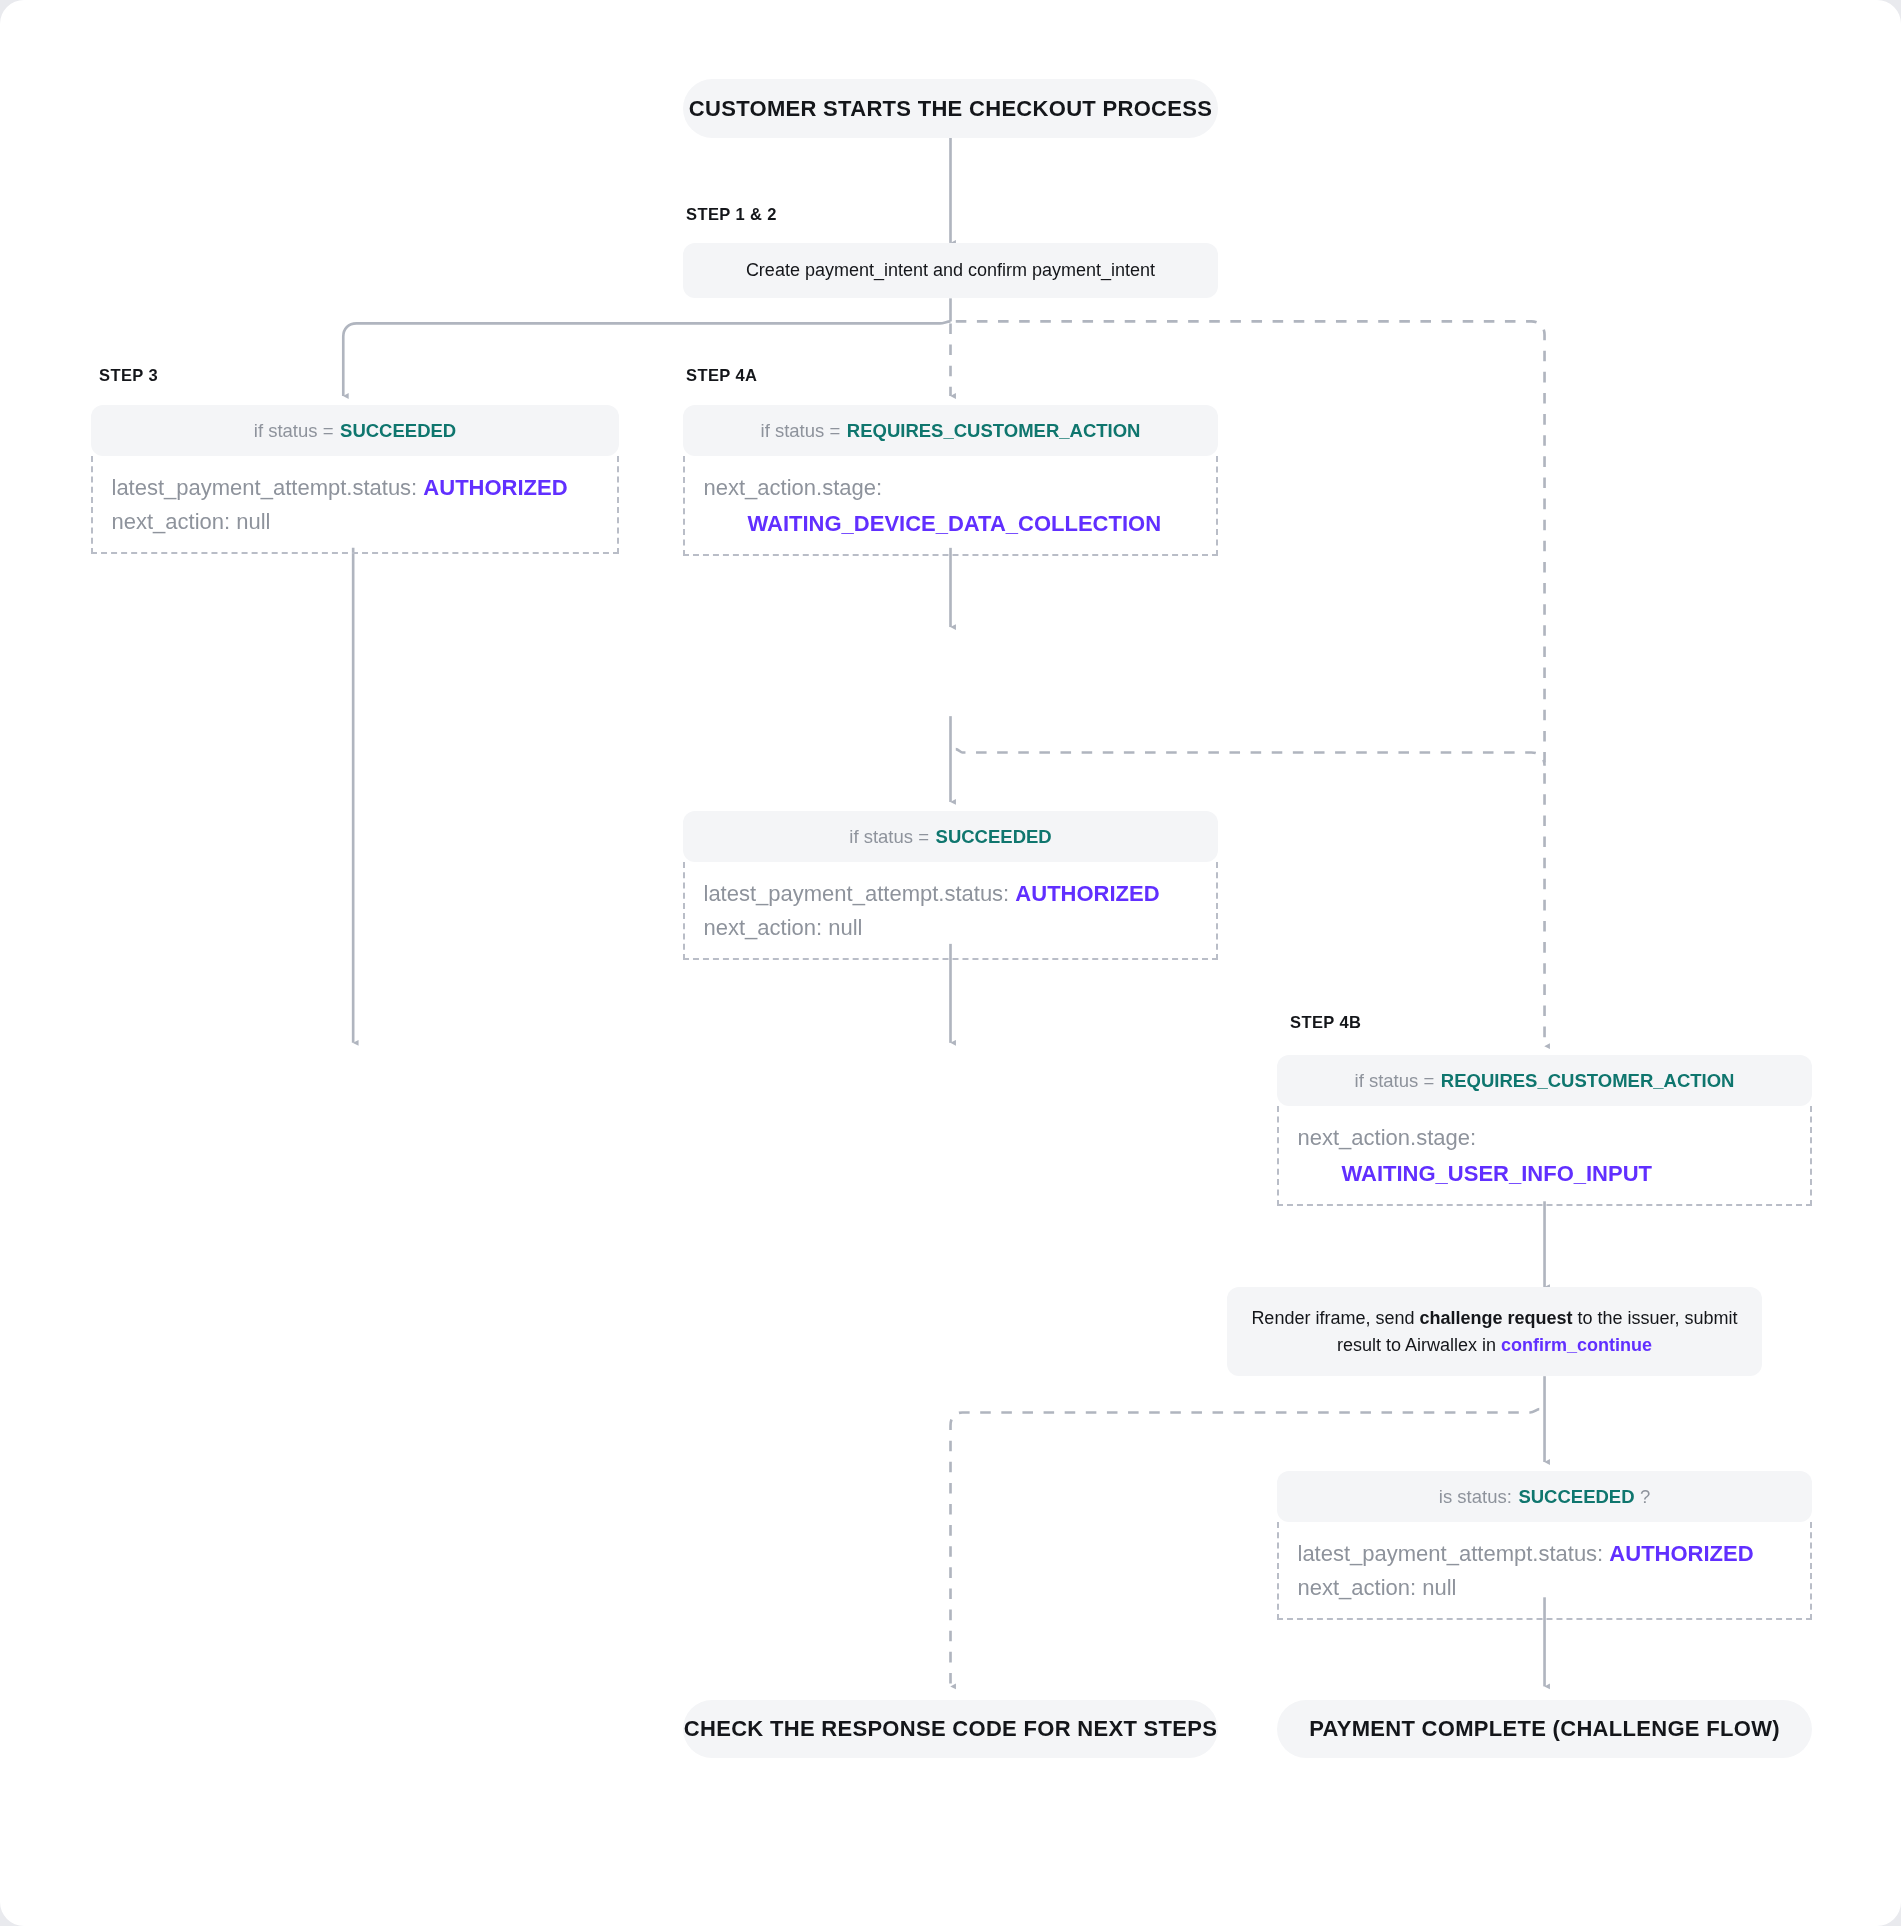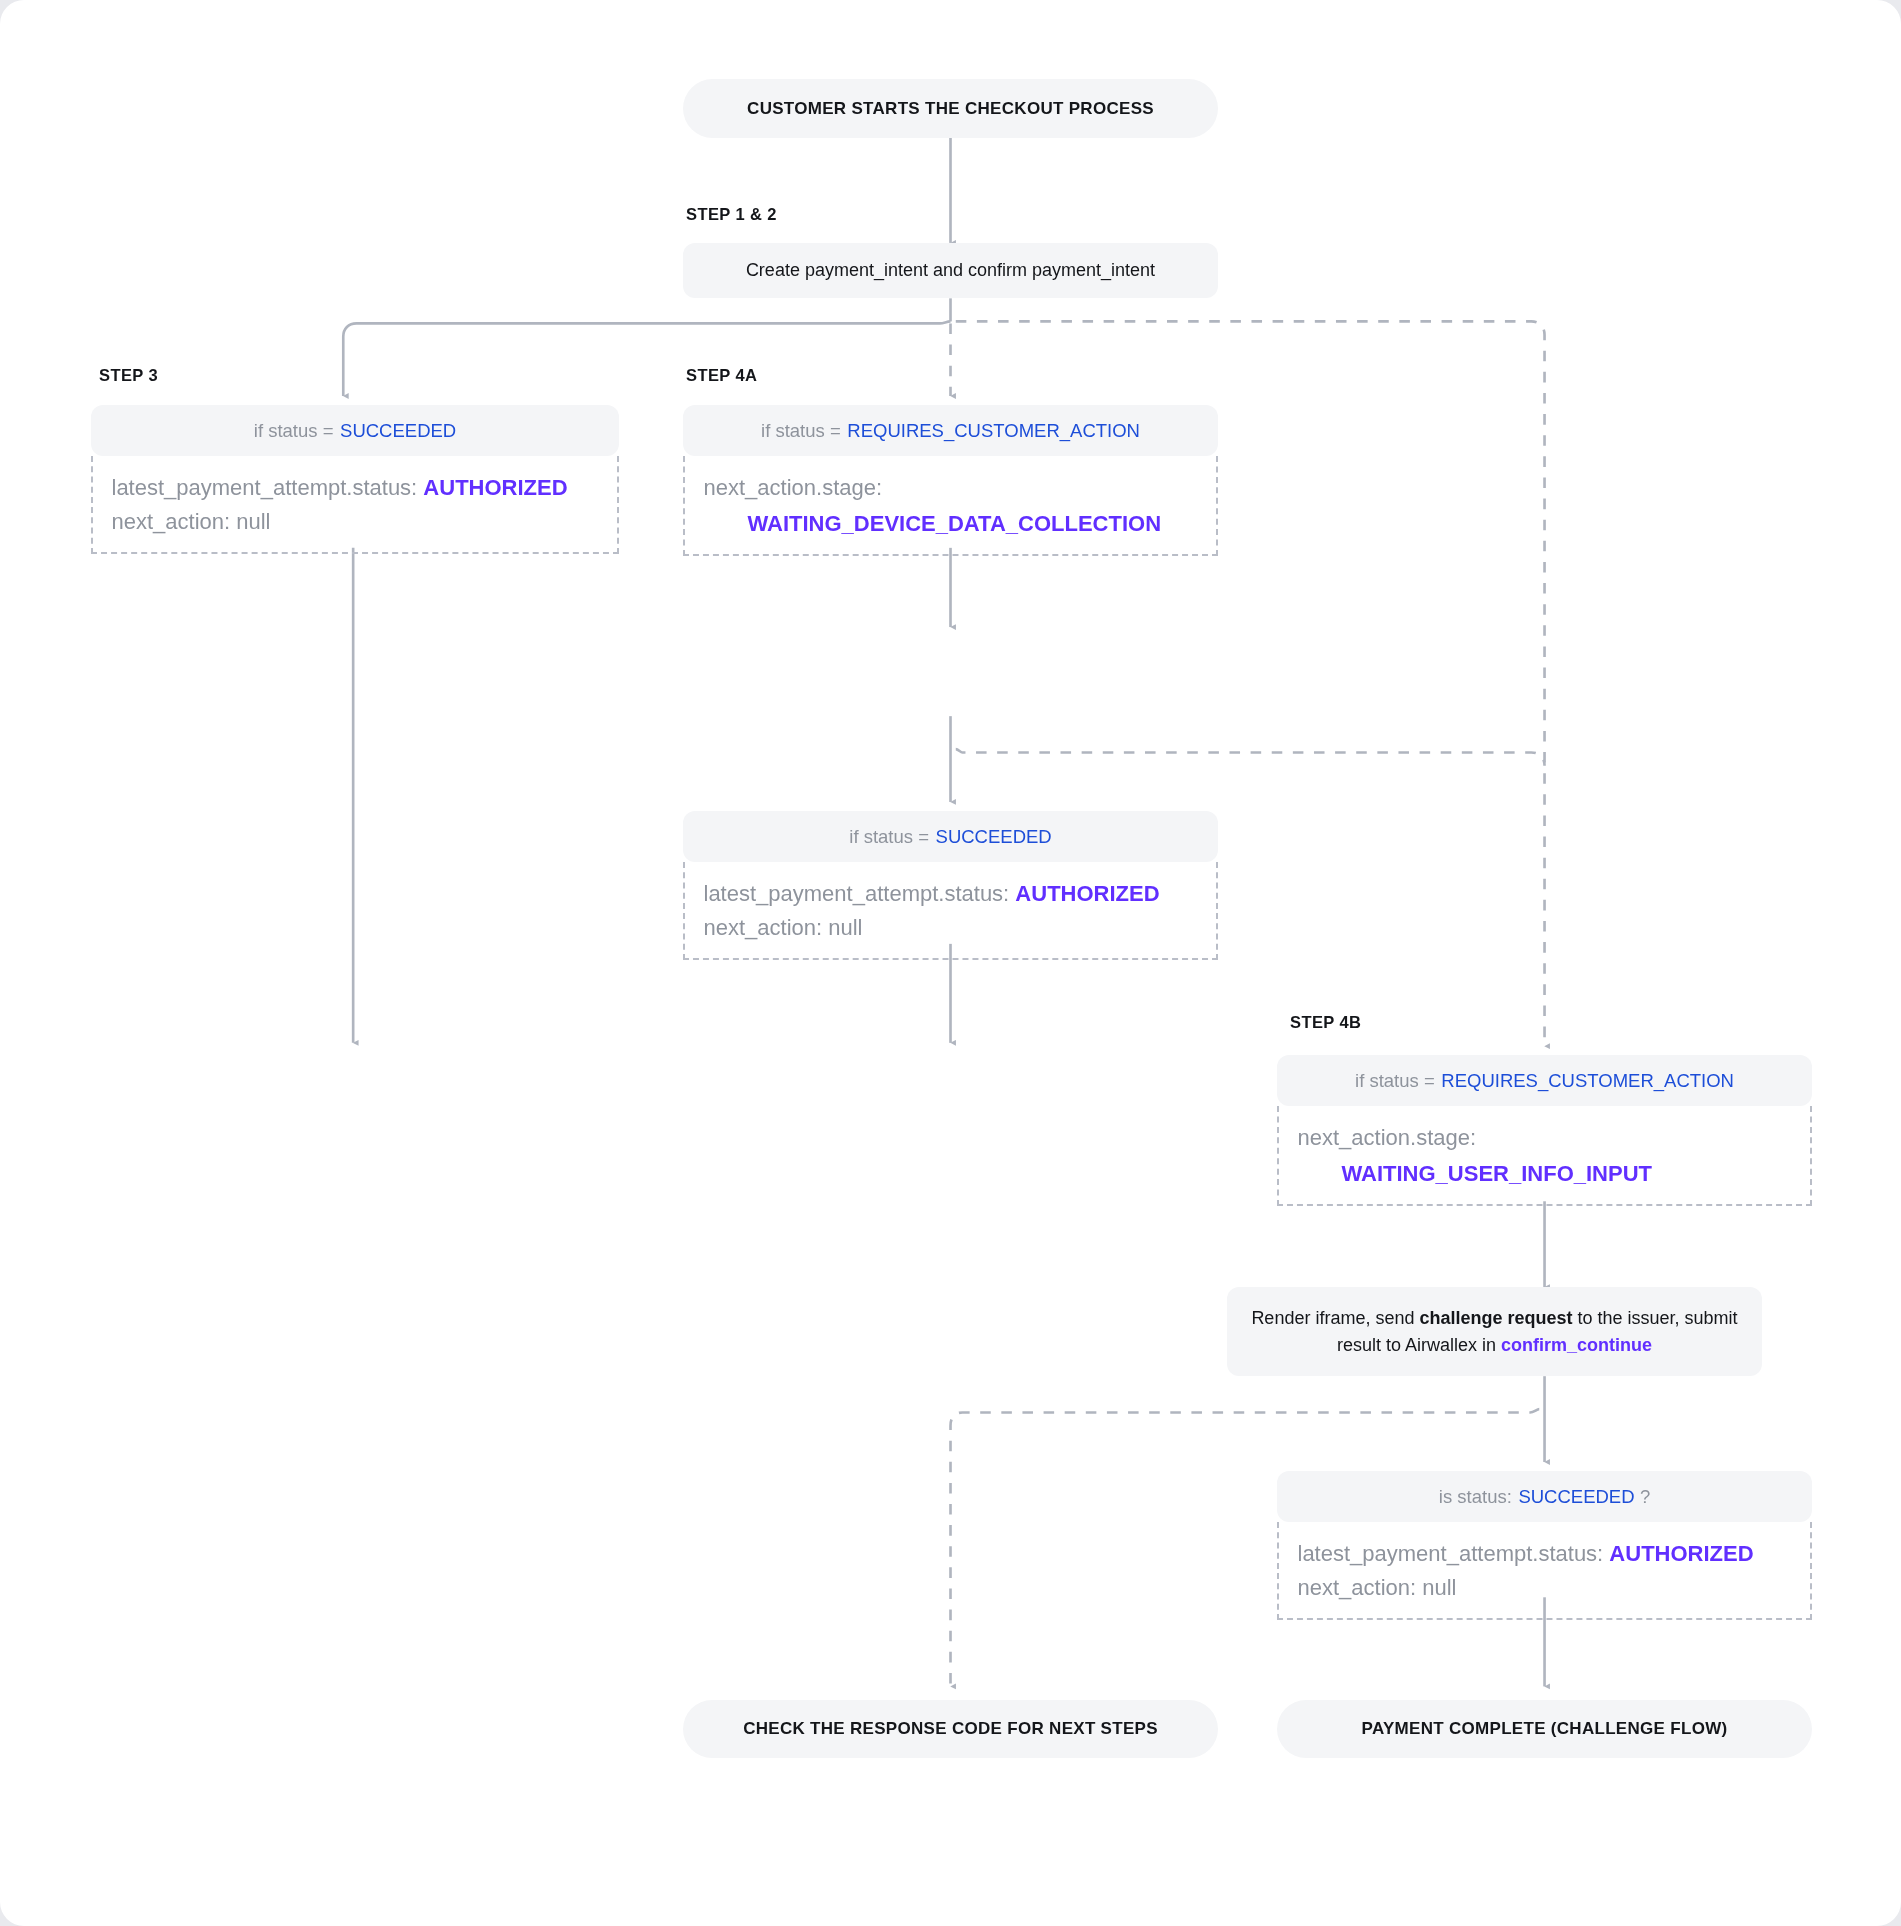--- a/index.html
+++ b/index.html
@@ -13,21 +13,21 @@
     box-sizing:border-box;
   }
   #canvas{position:absolute;left:0;top:0;width:1901px;height:1926px;}
   .node{position:absolute;box-sizing:border-box;}
   
   .pill{
     background:#f4f5f7;
     border-radius:40px;
     display:flex;align-items:center;justify-content:center;
     font-weight:bold;
-    font-size:17px;
+    font-size:22px;
     letter-spacing:0.3px;
     color:#14161a;
     text-align:center;
   }
   
   .proc{
     background:#f4f5f7;
     border-radius:12px;
     display:flex;align-items:center;justify-content:center;
     font-size:18px;
@@ -40,21 +40,21 @@
   .accent{color:#612fff;font-weight:bold;}
   
   .cond-head{
     background:#f4f5f7;
     border-radius:12px;
     display:flex;align-items:center;justify-content:center;
     font-size:18.5px;
     color:#8e939c;
     text-align:center;
   }
-  .cond-head .strong{font-weight:normal;color:#1d4ed8;margin-left:6.6px;}
+  .cond-head .strong{font-weight:bold;color:#0f766e;margin-left:6.6px;}
   .cond-head .q{font-weight:normal;color:#8e939c;margin-left:5.3px;}
   
   .cond-body{
     border:2px dashed #b9bdc7;
     border-top:none;
     box-sizing:border-box;
     padding:14.5px 18.5px 13.2px 18.5px;
     font-size:22px;
     color:#8e939c;
     line-height:1.55;

